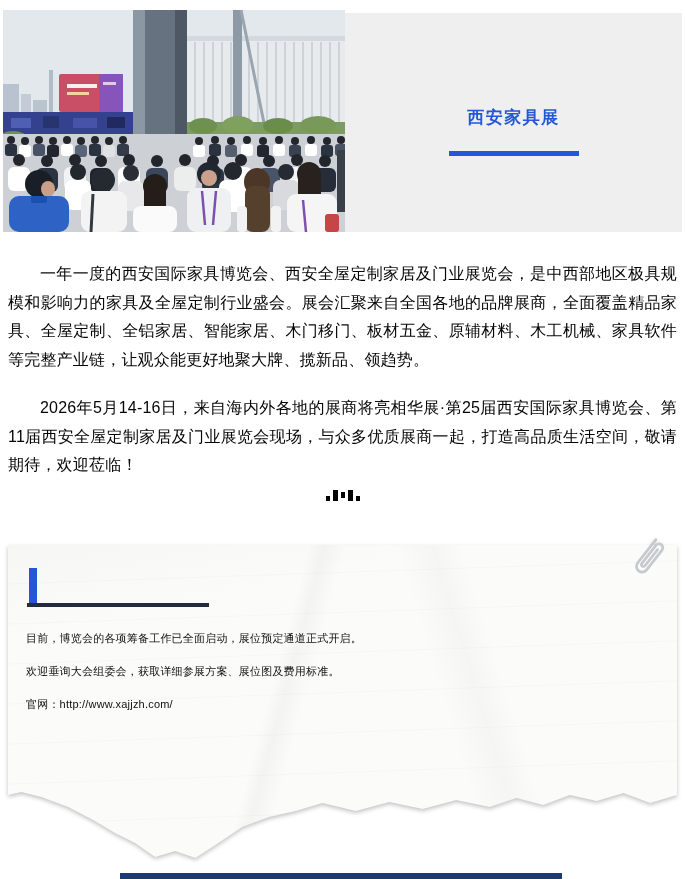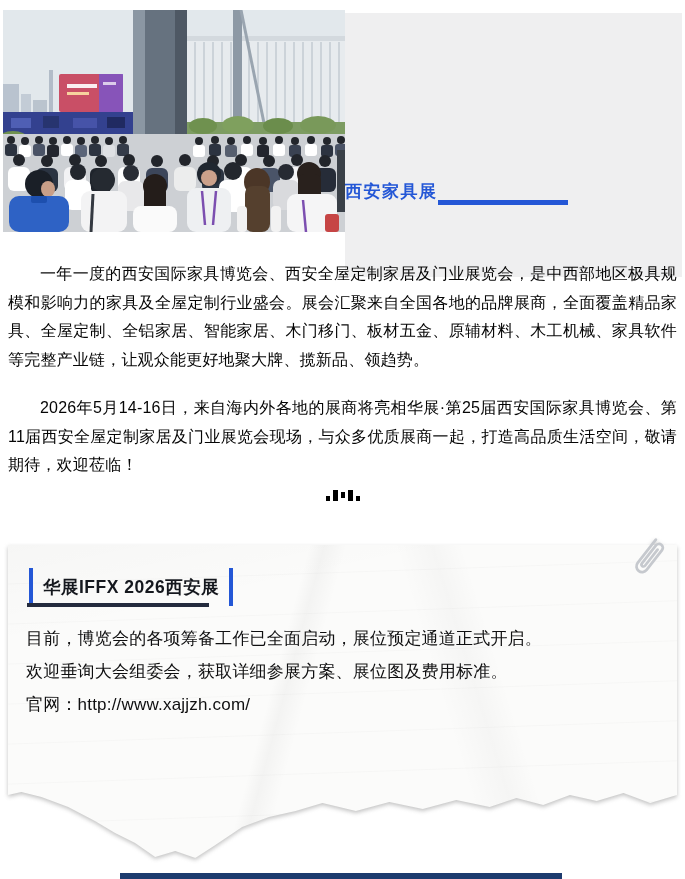--- a/index.html
+++ b/index.html
@@ -5,22 +5,22 @@
   html,body{margin:0;padding:0;background:#ffffff;}
   body{
     width:685px;height:879px;position:relative;overflow:hidden;
     font-family:"Liberation Sans","DejaVu Sans",sans-serif;
     -webkit-font-smoothing:antialiased;
   }
   
   .hero{position:absolute;left:3px;top:10px;width:679px;height:222px;display:flex;}
   .hero-photo{width:342px;height:222px;flex:0 0 342px;overflow:hidden;}
   .hero-photo svg{display:block;}
-  .hero-panel{flex:1;margin-top:3px;height:264px;background:#efeff0;
-    display:flex;flex-direction:row;align-items:center;padding-top:93px;box-sizing:border-box;}
+  .hero-panel{flex:1;margin-top:3px;height:219px;background:#efeff0;
+    display:flex;flex-direction:column;align-items:center;padding-top:93px;box-sizing:border-box;}
   .hero-label{font-size:17px;font-weight:700;color:#2457d6;letter-spacing:1.5px;}
   .hero-underline{width:130px;height:5px;background:#2457d6;margin-top:22px;}
   
   .para{position:absolute;left:8px;width:669px;margin:0;font-size:16px;line-height:28.5px;
     color:#050505;text-align:justify;text-indent:2em;letter-spacing:0.2px;}
   .para-1{top:260px;}
   .para-2{top:394px;}
   
   .divider{position:absolute;top:489px;left:50%;transform:translateX(-50%);
     display:flex;align-items:flex-end;gap:3px;height:12px;}
@@ -42,21 +42,21 @@
       80% 260px,76% 253px,72% 262px,67% 255px,62% 264px,57% 257px,52% 266px,47% 258px,
       43% 266px,39% 272px,35% 282px,31% 300px,28% 313px,25% 306px,22% 312px,19% 298px,
       16% 288px,13% 276px,9% 262px,5% 252px,2% 247px,0 250px);}
   .paperclip{position:absolute;top:-12px;right:14px;width:30px;height:50px;
     transform:rotate(38deg);}
   .card-title-row{position:absolute;left:21px;top:23px;display:flex;align-items:center;}
   .vbar{width:4px;height:38px;background:#2457d6;}
   .card-title{margin:0 10px;font-size:17.5px;font-weight:700;color:#15181e;letter-spacing:0.5px;}
   .card-title-underline{position:absolute;left:19px;top:58px;width:182px;height:4px;background:#242b3e;}
   .card-lines{position:absolute;left:18px;top:77px;right:30px;}
-  .card-line{font-size:17px;line-height:33px;color:#0f0f10;letter-spacing:0.2px;white-space:nowrap;}
+  .card-line{font-size:11px;line-height:33px;color:#0f0f10;letter-spacing:0.2px;white-space:nowrap;}
   
   .footer-bar{position:absolute;left:120px;top:873px;width:442px;height:6px;background:#1d3b6e;}
 </style>
 </head>
 <body>
 
 <div class="hero">
   <div class="hero-photo">
     <svg width="342" height="222" viewBox="0 0 342 222" xmlns="http://www.w3.org/2000/svg">
       <rect width="342" height="222" fill="#e6ebee"></rect>
@@ -224,21 +224,20 @@
     <i class="d2"></i>
     <i class="d3"></i>
     <i class="d4"></i>
     <i class="d5"></i>
 </div>
 
 <div class="card-wrap">
   <div class="paper">
     <div class="card-title-row">
       <span class="vbar"></span>
-      <h2 class="card-title">华展IFFX 2026西安展</h2>
       <span class="vbar"></span>
     </div>
     <div class="card-title-underline"></div>
     <div class="card-lines">
       <div class="card-line">目前，博览会的各项筹备工作已全面启动，展位预定通道正式开启。</div>
       <div class="card-line">欢迎垂询大会组委会，获取详细参展方案、展位图及费用标准。</div>
       <div class="card-line">官网：http://www.xajjzh.com/</div>
     </div>
   </div>
   <svg class="paperclip" viewBox="0 0 24 44" xmlns="http://www.w3.org/2000/svg">

